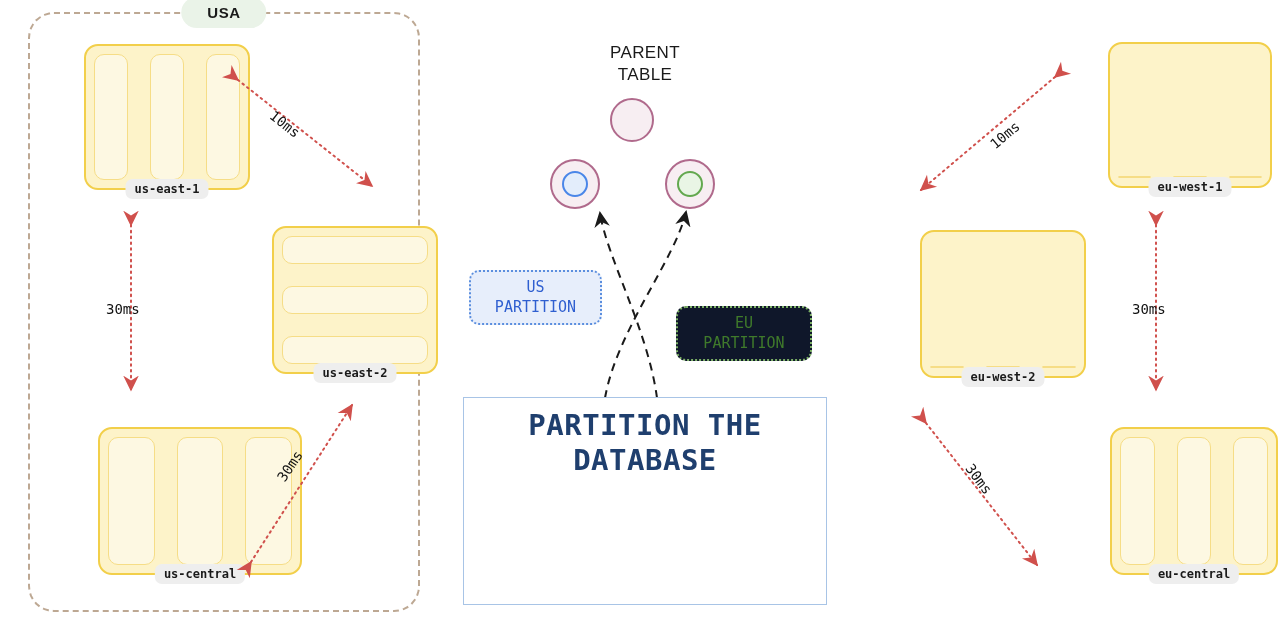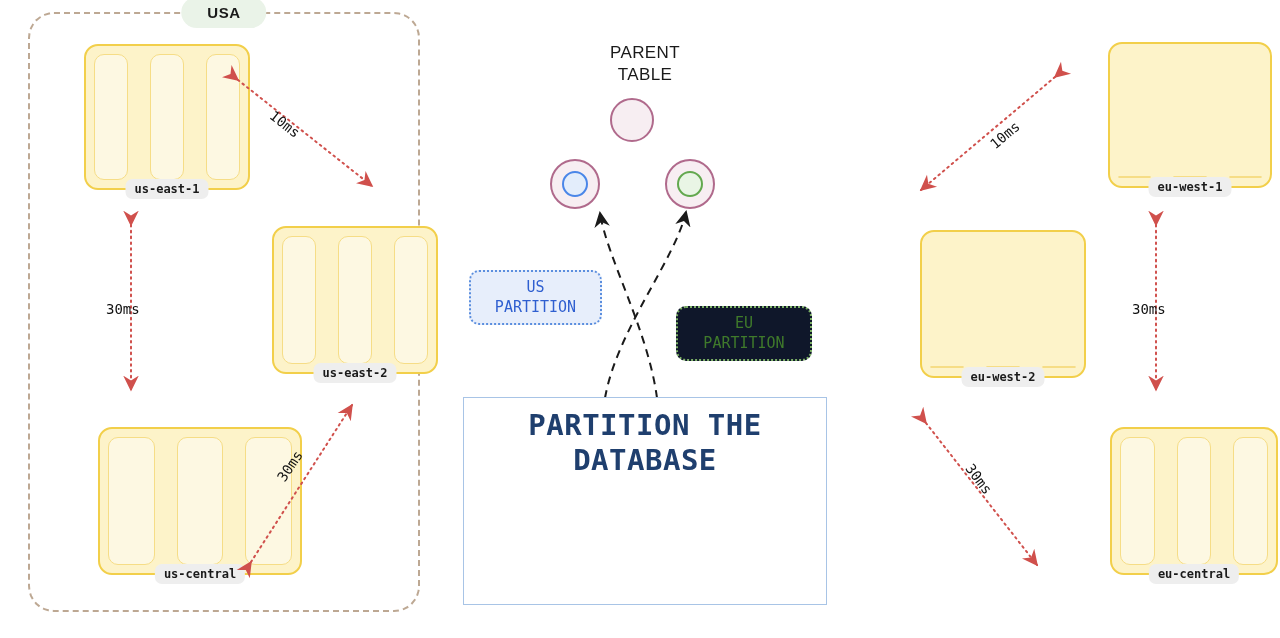--- a/index.html
+++ b/index.html
@@ -64,21 +64,21 @@
     font-family: "DejaVu Sans Mono", monospace;
     font-size: 12px;
     font-weight: bold;
     padding: 3px 9px;
     border-radius: 7px;
     white-space: nowrap;
   }
 
   
   .dc.us-east-1  { left: 48px;  top: 44px;  width: 166px; height: 146px; }
-  .dc.us-east-2  { left: 236px; top: 226px; width: 166px; height: 148px; }
+  .dc.us-east-2  { left: 236px; top: 226px; width: 166px; height: 148px; flex-direction: column; }
   .dc.us-central { left: 62px;  top: 427px; width: 204px; height: 148px; }
   
   .dc.eu-west-1  { left: 1072px; top: 42px;  width: 164px; height: 146px; align-items: flex-end; }
   .dc.eu-west-2  { left: 884px;  top: 230px; width: 166px; height: 148px; align-items: flex-end; }
   .dc.eu-central { left: 1074px; top: 427px; width: 168px; height: 148px; }
 
   
   #links { position: absolute; left: 0; top: 0; width: 1280px; height: 638px; pointer-events: none; }
 
   .lat-label {

